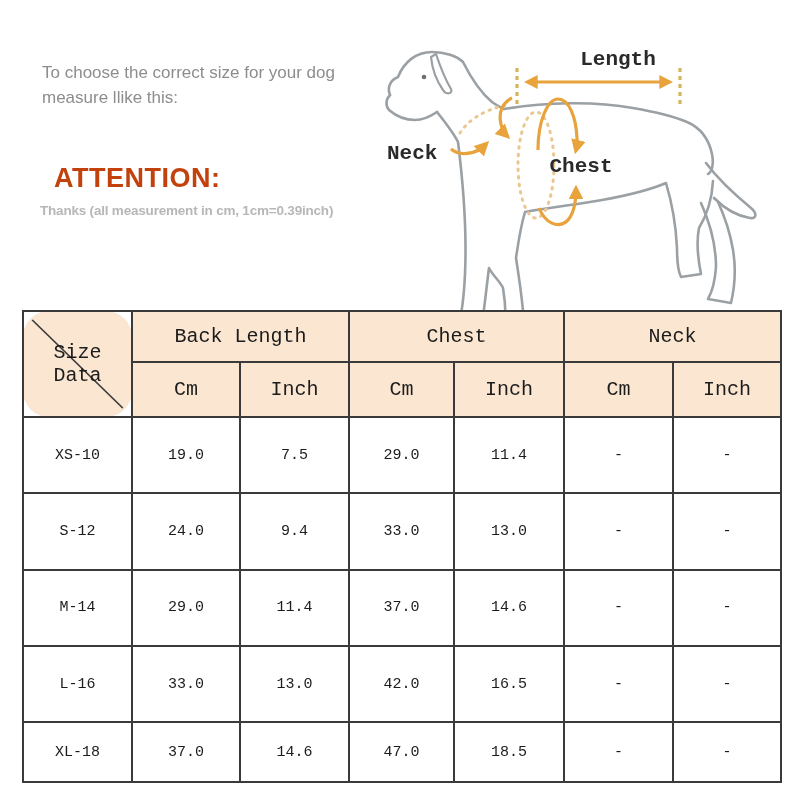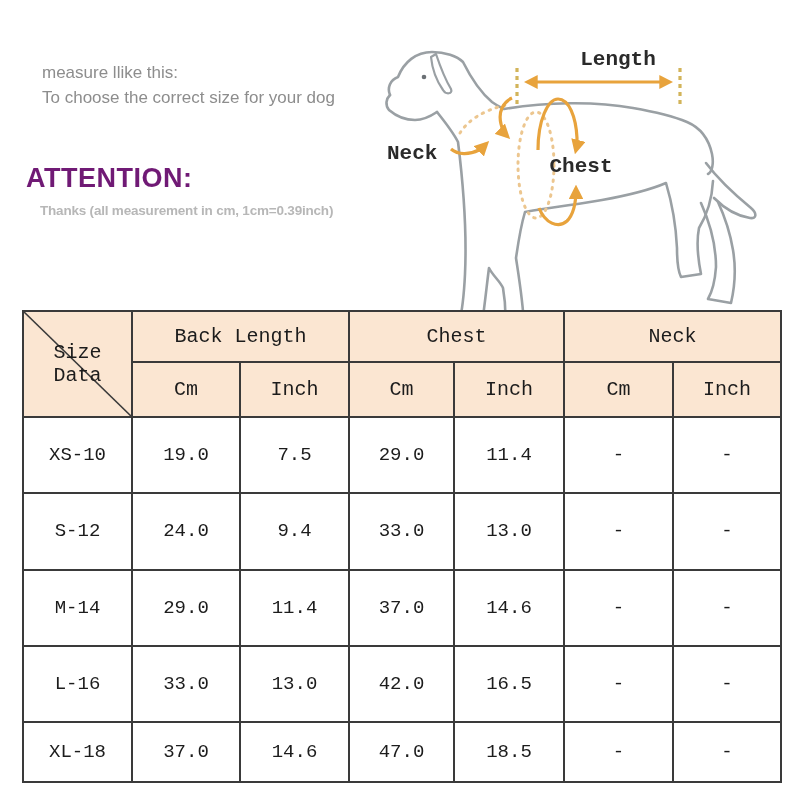--- a/index.html
+++ b/index.html
@@ -4,49 +4,49 @@
 <style>
   html,body{margin:0;padding:0;}
   body{width:800px;height:800px;background:#ffffff;overflow:hidden;
        font-family:"Liberation Sans",sans-serif;}
   .canvas{position:relative;width:800px;height:800px;background:#ffffff;}
 
   .main-title{position:absolute;left:40px;top:12px;font-size:30px;font-weight:800;
       color:#f9463c;letter-spacing:0.5px;white-space:nowrap;}
   .subtitle{position:absolute;left:42px;top:61px;font-size:17px;color:#8d8d8d;
       line-height:1.45;}
-  .attention-title{position:absolute;left:26px;top:163px;font-size:27px;font-weight:800;
-      color:#701a75;letter-spacing:0.5px;}
+  .attention-title{position:absolute;left:54px;top:163px;font-size:27px;font-weight:800;
+      color:#c2410c;letter-spacing:0.5px;}
   .attention-body{position:absolute;left:40px;top:201px;font-size:13.5px;font-weight:700;
       color:#b7b7b7;line-height:1.55;letter-spacing:-0.2px;}
 
   .dog-diagram{position:absolute;left:360px;top:0px;width:440px;height:300px;margin-top:32px;}
   .dog-diagram svg{display:block;}
   .diagram-label{font-family:"Liberation Mono",monospace;font-weight:700;fill:#2a2a2a;}
 
   .size-table-wrap{position:absolute;left:22px;top:310px;}
   table.size-table{border-collapse:collapse;table-layout:fixed;width:758px;height:473px;
       font-family:"Liberation Mono",monospace;color:#1c1c1c;}
   table.size-table th,table.size-table td{border:2px solid #3a3a3a;text-align:center;
       vertical-align:middle;padding:0;overflow:hidden;}
   table.size-table thead th{background:#fbe6d2;font-weight:400;font-size:20px;}
-  table.size-table tbody td{font-size:19px;background:#ffffff;}
-  th.corner-cell{position:relative;}
+  table.size-table tbody td{font-size:15px;background:#ffffff;}
+  th.corner-cell{position:relative;border-radius:26px;}
   th.corner-cell .diag{position:absolute;left:0;top:0;width:100%;height:100%;}
   th.corner-cell .corner-text{position:relative;z-index:2;}
 </style>
 </head>
 <body>
 
 <div class="canvas">
 
 
   <div class="subtitle">
+    <div>To choose the correct size for your dog</div>
     <div>measure llike this:</div>
-    <div>To choose the correct size for your dog</div>
   </div>
 
   <div class="attention-title">ATTENTION:</div>
 
   <div class="attention-body">
     <div>Thanks (all measurement in cm, 1cm=0.39inch)</div>
   </div>
 
   <div class="dog-diagram">
     <svg width="440" height="300" viewBox="0 0 440 300" xmlns="http://www.w3.org/2000/svg">

